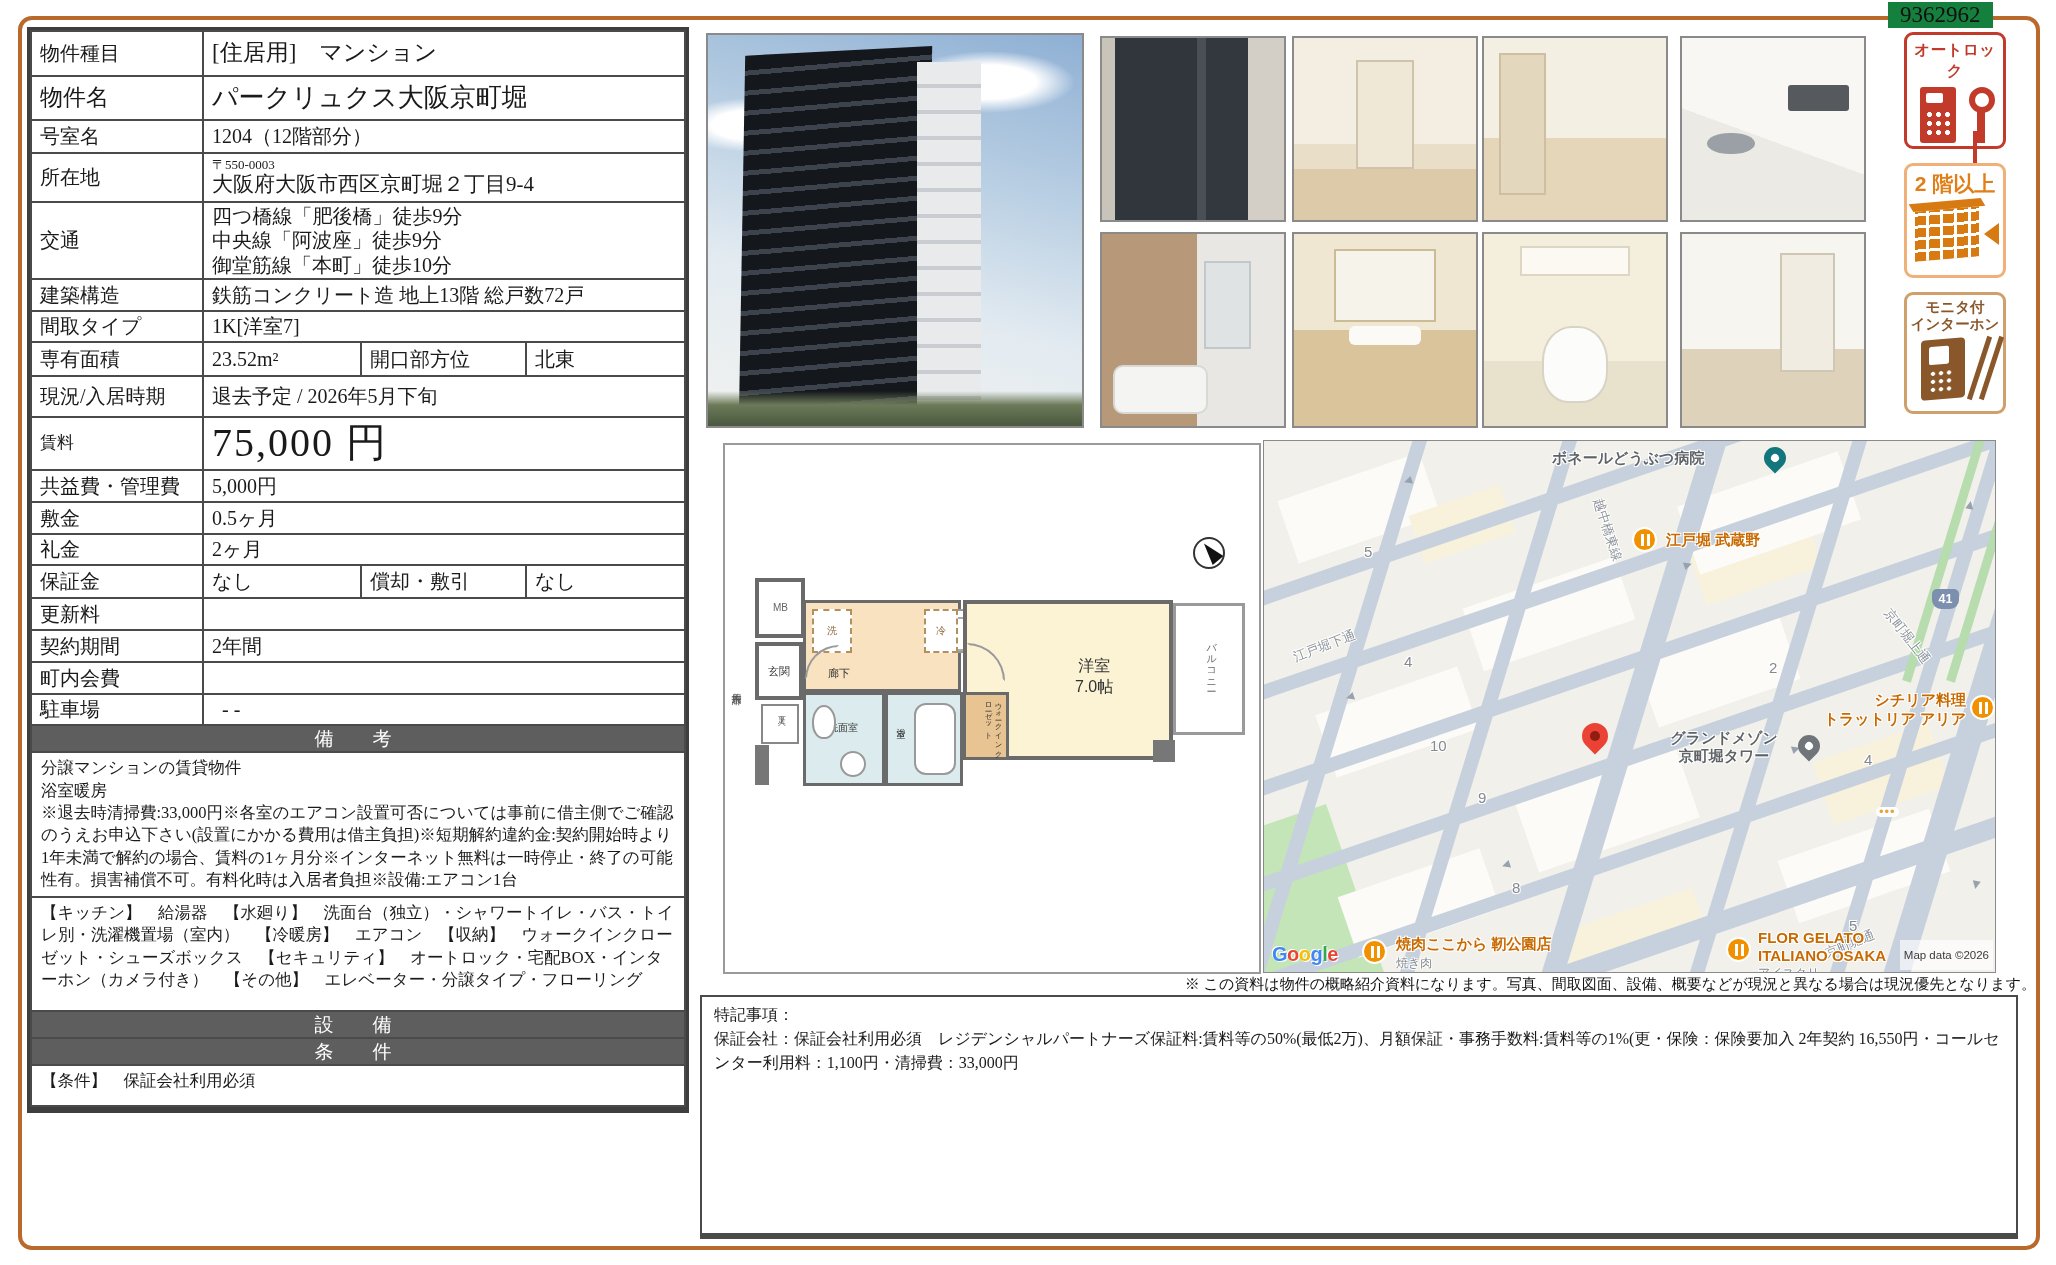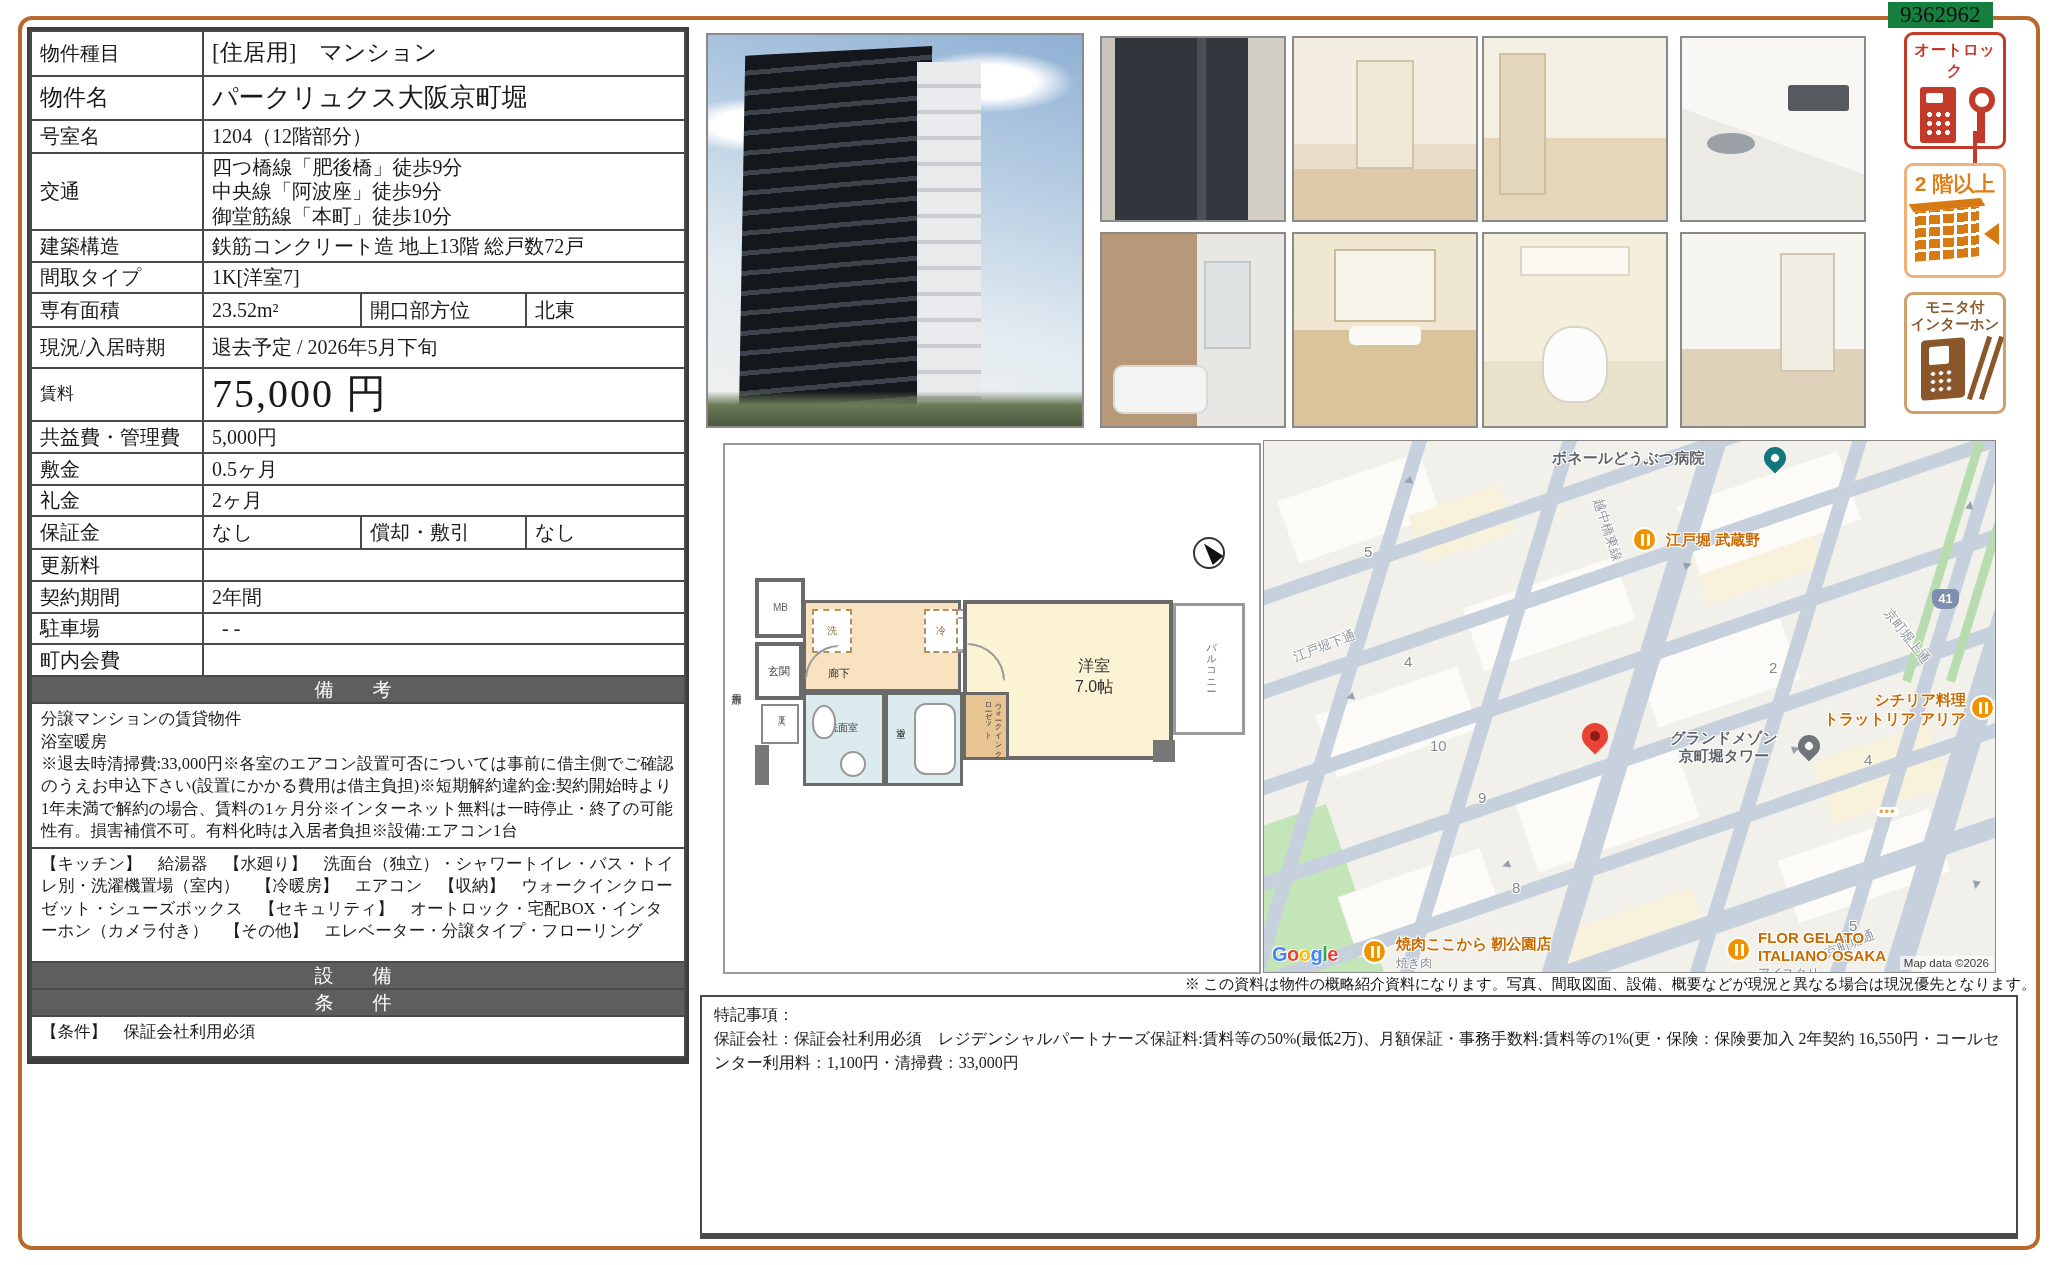--- a/index.html
+++ b/index.html
@@ -142,21 +142,21 @@
   .shield { position:absolute; z-index:6; width:27px; height:20px; background:#7d8fae; color:#fff;
             font-size:12.5px; font-weight:bold; text-align:center; line-height:20px;
             border-radius:5px 5px 9px 9px; }
   .arw { position:absolute; z-index:4; width:0; height:0;
          border-left:4px solid rgba(0,0,0,0); border-right:4px solid rgba(0,0,0,0);
          border-bottom:8px solid #97a2ae; }
   .glogo { position:absolute; left:8px; bottom:6px; z-index:8; font-size:20px; font-weight:bold; letter-spacing:-0.5px; }
   .glogo span { text-shadow:1px 1px 0 #fff,-1px -1px 0 #fff; }
   .gl1,.gl4 { color:#4285F4; } .gl2,.gl6 { color:#EA4335; } .gl3 { color:#FBBC05; } .gl5 { color:#34A853; }
   .attrib { position:absolute; right:2px; bottom:2px; z-index:8; font-size:11.5px; color:#3a3a3a;
-            background:rgba(255,255,255,0.65); padding:1px 4px; }
+            background:rgba(255,255,255,0.65); padding:9px 4px; }
   .dots3 { position:absolute; z-index:6; color:#e8a33d; font-size:13px; letter-spacing:1px;
            background:#fff; border-radius:6px; padding:0 3px; line-height:10px; height:10px; }
 
   
   .disclaimer { position:absolute; left:700px; top:975px; width:1336px; text-align:right;
                 font-size:15px; color:#111; }
   .notes { position:absolute; left:700px; top:995px; width:1318px; height:244px;
            border:2.5px solid #4a4a4a; border-bottom-width:6px; background:#fff;
            padding:6px 12px; font-size:16px; line-height:1.5; white-space:pre-wrap; }
 </style>
@@ -180,20 +180,27 @@
       <td class="v-type" colspan="3">[住居用]　マンション</td>
     </tr>
     <tr style="height:44px">
       <td class="lab" style="font-size:23px">物件名</td>
       <td class="v-name" colspan="3">パークリュクス大阪京町堀</td>
     </tr>
     <tr style="height:33px">
       <td class="lab">号室名</td>
       <td colspan="3">1204（12階部分）</td>
     </tr>
+    <tr style="height:49px">
+      <td class="lab">所在地</td>
+      <td colspan="3">
+        <span class="postal">〒550-0003</span>
+        <span class="addr">大阪府大阪市西区京町堀２丁目9-4</span>
+      </td>
+    </tr>
     <tr style="height:77px">
       <td class="lab">交通</td>
       <td class="pre" colspan="3">四つ橋線「肥後橋」徒歩9分
 中央線「阿波座」徒歩9分
 御堂筋線「本町」徒歩10分</td>
     </tr>
     <tr style="height:32px">
       <td class="lab">建築構造</td>
       <td colspan="3">鉄筋コンクリート造 地上13階 総戸数72戸</td>
     </tr>
@@ -234,27 +241,27 @@
       <td>なし</td>
     </tr>
     <tr style="height:32px">
       <td class="lab">更新料</td>
       <td colspan="3"></td>
     </tr>
     <tr style="height:32px">
       <td class="lab">契約期間</td>
       <td colspan="3">2年間</td>
     </tr>
+    <tr style="height:32px">
+      <td class="lab">町内会費</td>
+      <td colspan="3"></td>
+    </tr>
     <tr style="height:31px">
       <td class="lab">駐車場</td>
       <td colspan="3" style="padding-left:18px">- -</td>
-    </tr>
-    <tr style="height:32px">
-      <td class="lab">町内会費</td>
-      <td colspan="3"></td>
     </tr>
     <tr style="height:26px">
       <td class="sechdr" colspan="4">備　考</td>
     </tr>
     <tr style="height:136px">
       <td class="secbody" colspan="4">分譲マンションの賃貸物件
 浴室暖房
 ※退去時清掃費:33,000円※各室のエアコン設置可否については事前に借主側でご確認のうえお申込下さい(設置にかかる費用は借主負担)※短期解約違約金:契約開始時より1年未満で解約の場合、賃料の1ヶ月分※インターネット無料は一時停止・終了の可能性有。損害補償不可。有料化時は入居者負担※設備:エアコン1台</td>
     </tr>
     <tr style="height:114px">

